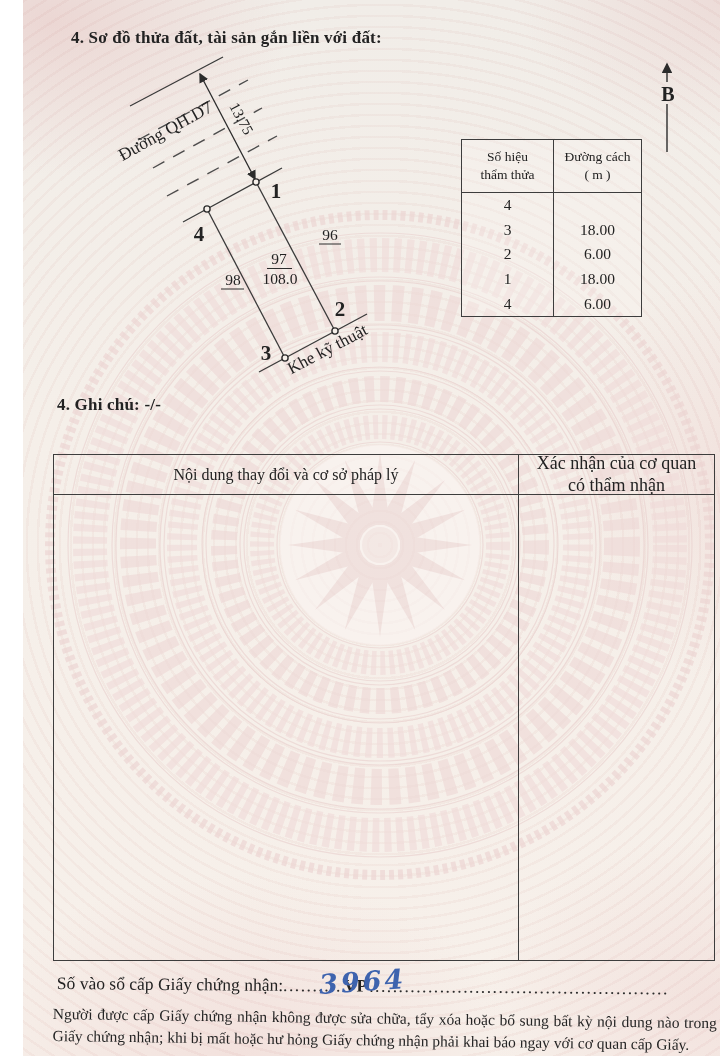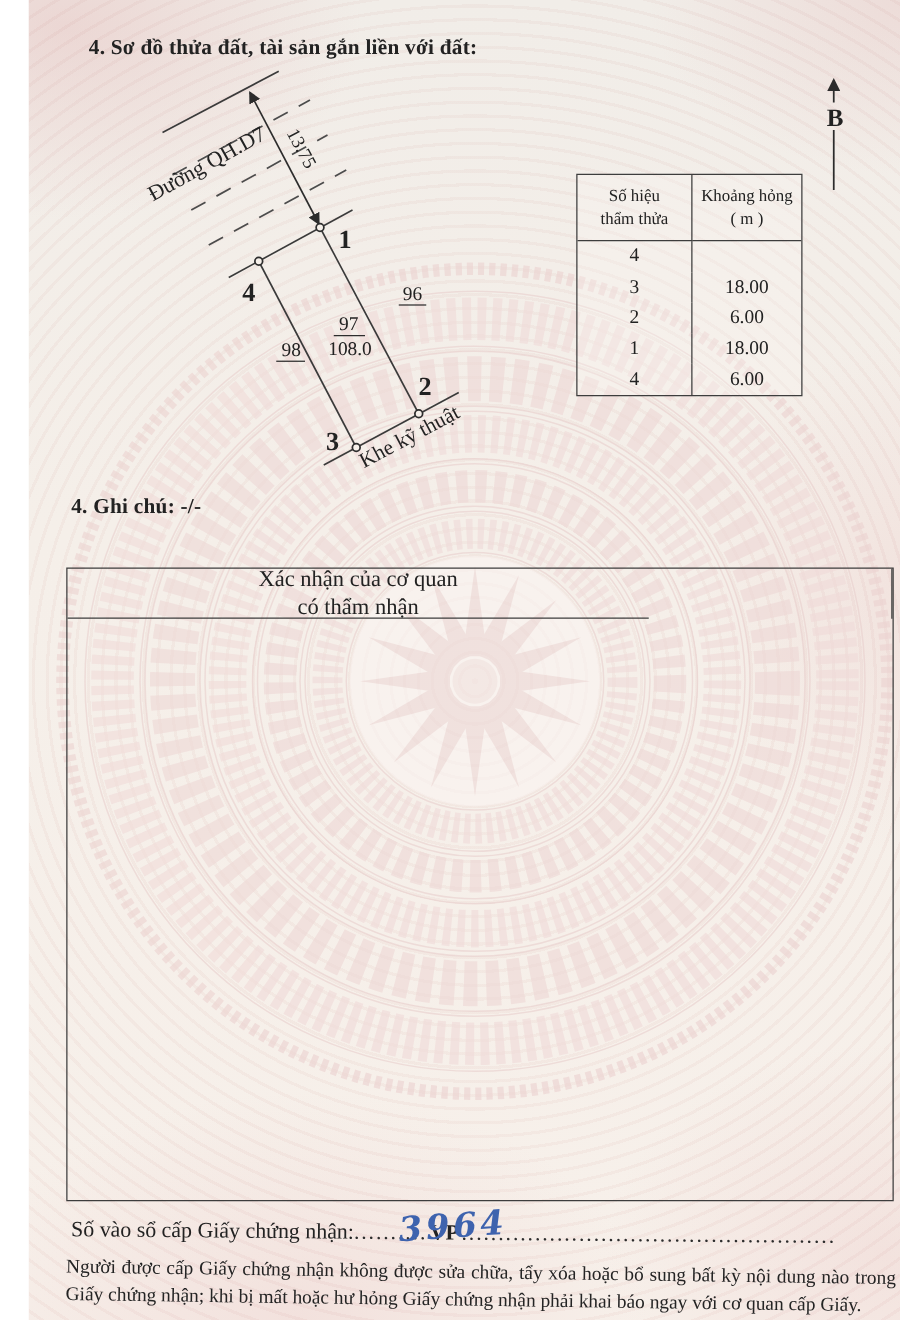--- a/index.html
+++ b/index.html
@@ -174,38 +174,39 @@
       <text x="645" y="101" text-anchor="middle" font-size="20" font-weight="bold">B</text>
     </g>
   </svg>
 
   <div class="abs vtable">
     <div class="cell c1 hd">
       <span>Số hiệu</span>
       <span>thẩm thửa</span>
     </div>
     <div class="cell hd">
-      <span>Khoảng hỏng</span>
+      <span>Đường cách</span>
       <span>( m )</span>
     </div>
     <div class="cell c1 bd">4</div>
     <div class="cell bd"></div>
     <div class="cell c1 bd">3</div>
     <div class="cell bd">18.00</div>
     <div class="cell c1 bd">2</div>
     <div class="cell bd">6.00</div>
     <div class="cell c1 bd">1</div>
     <div class="cell bd">18.00</div>
     <div class="cell c1 bd">4</div>
     <div class="cell bd">6.00</div>
   </div>
 
   <div class="abs heading s5">4. Ghi chú: -/-</div>
 
   <div class="abs ctable">
+    <div class="cell c1 hd h1">Nội dung thay đổi và cơ sở pháp lý</div>
     <div class="cell hd h2">
       <span>Xác nhận của cơ quan</span>
       <span>có thẩm nhận</span>
     </div>
     <div class="cell c1"></div>
     <div class="cell"></div>
   </div>
 
   <div class="abs registry">
     <span>Số vào sổ cấp Giấy chứng nhận:</span><span class="dots">..........</span><span class="prefix">VP</span><span class="dots">...................................................</span>

